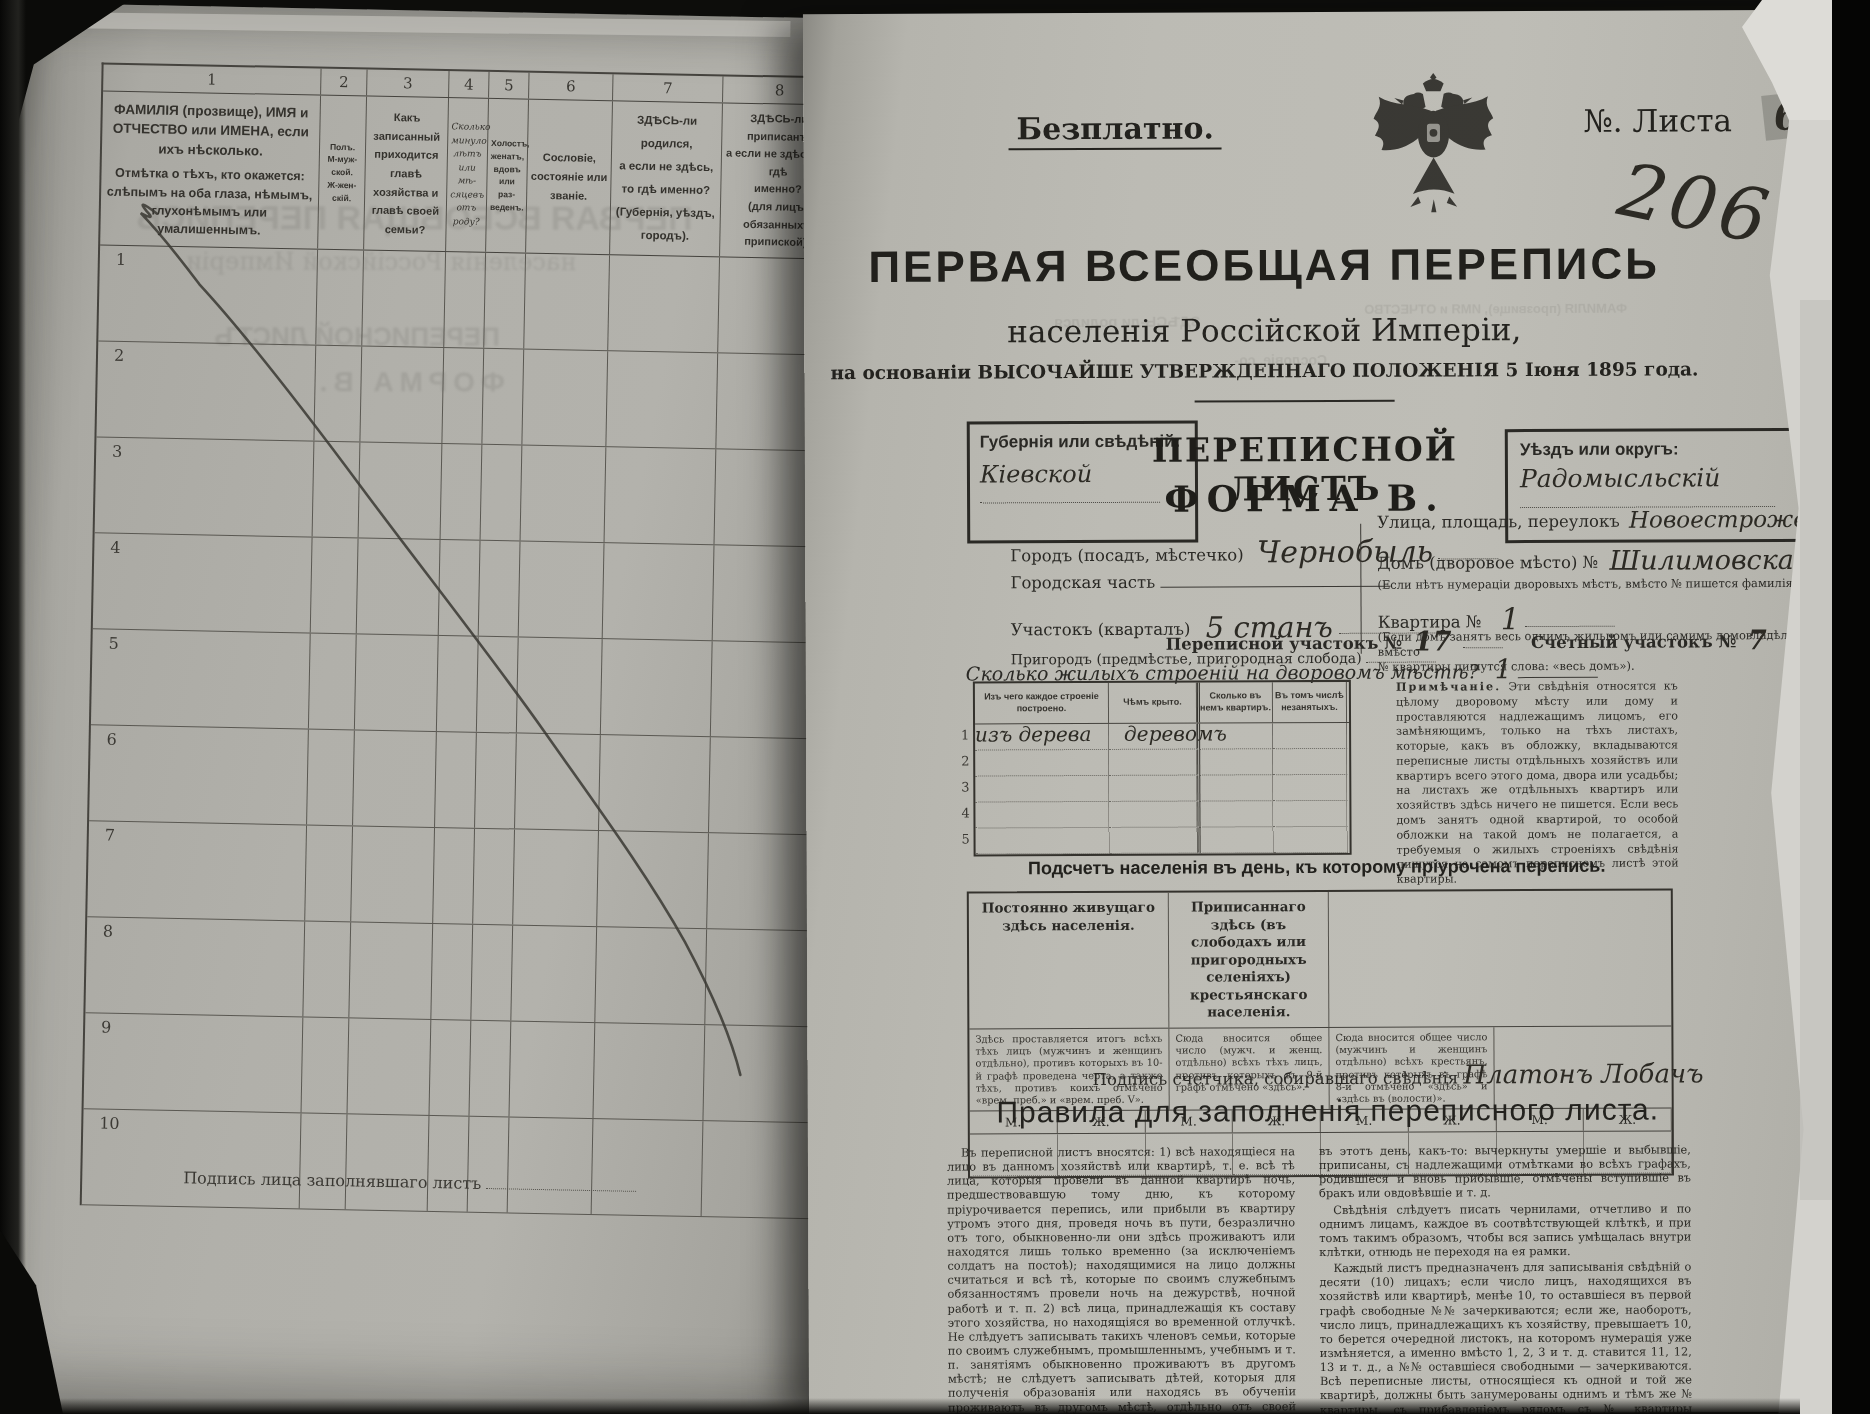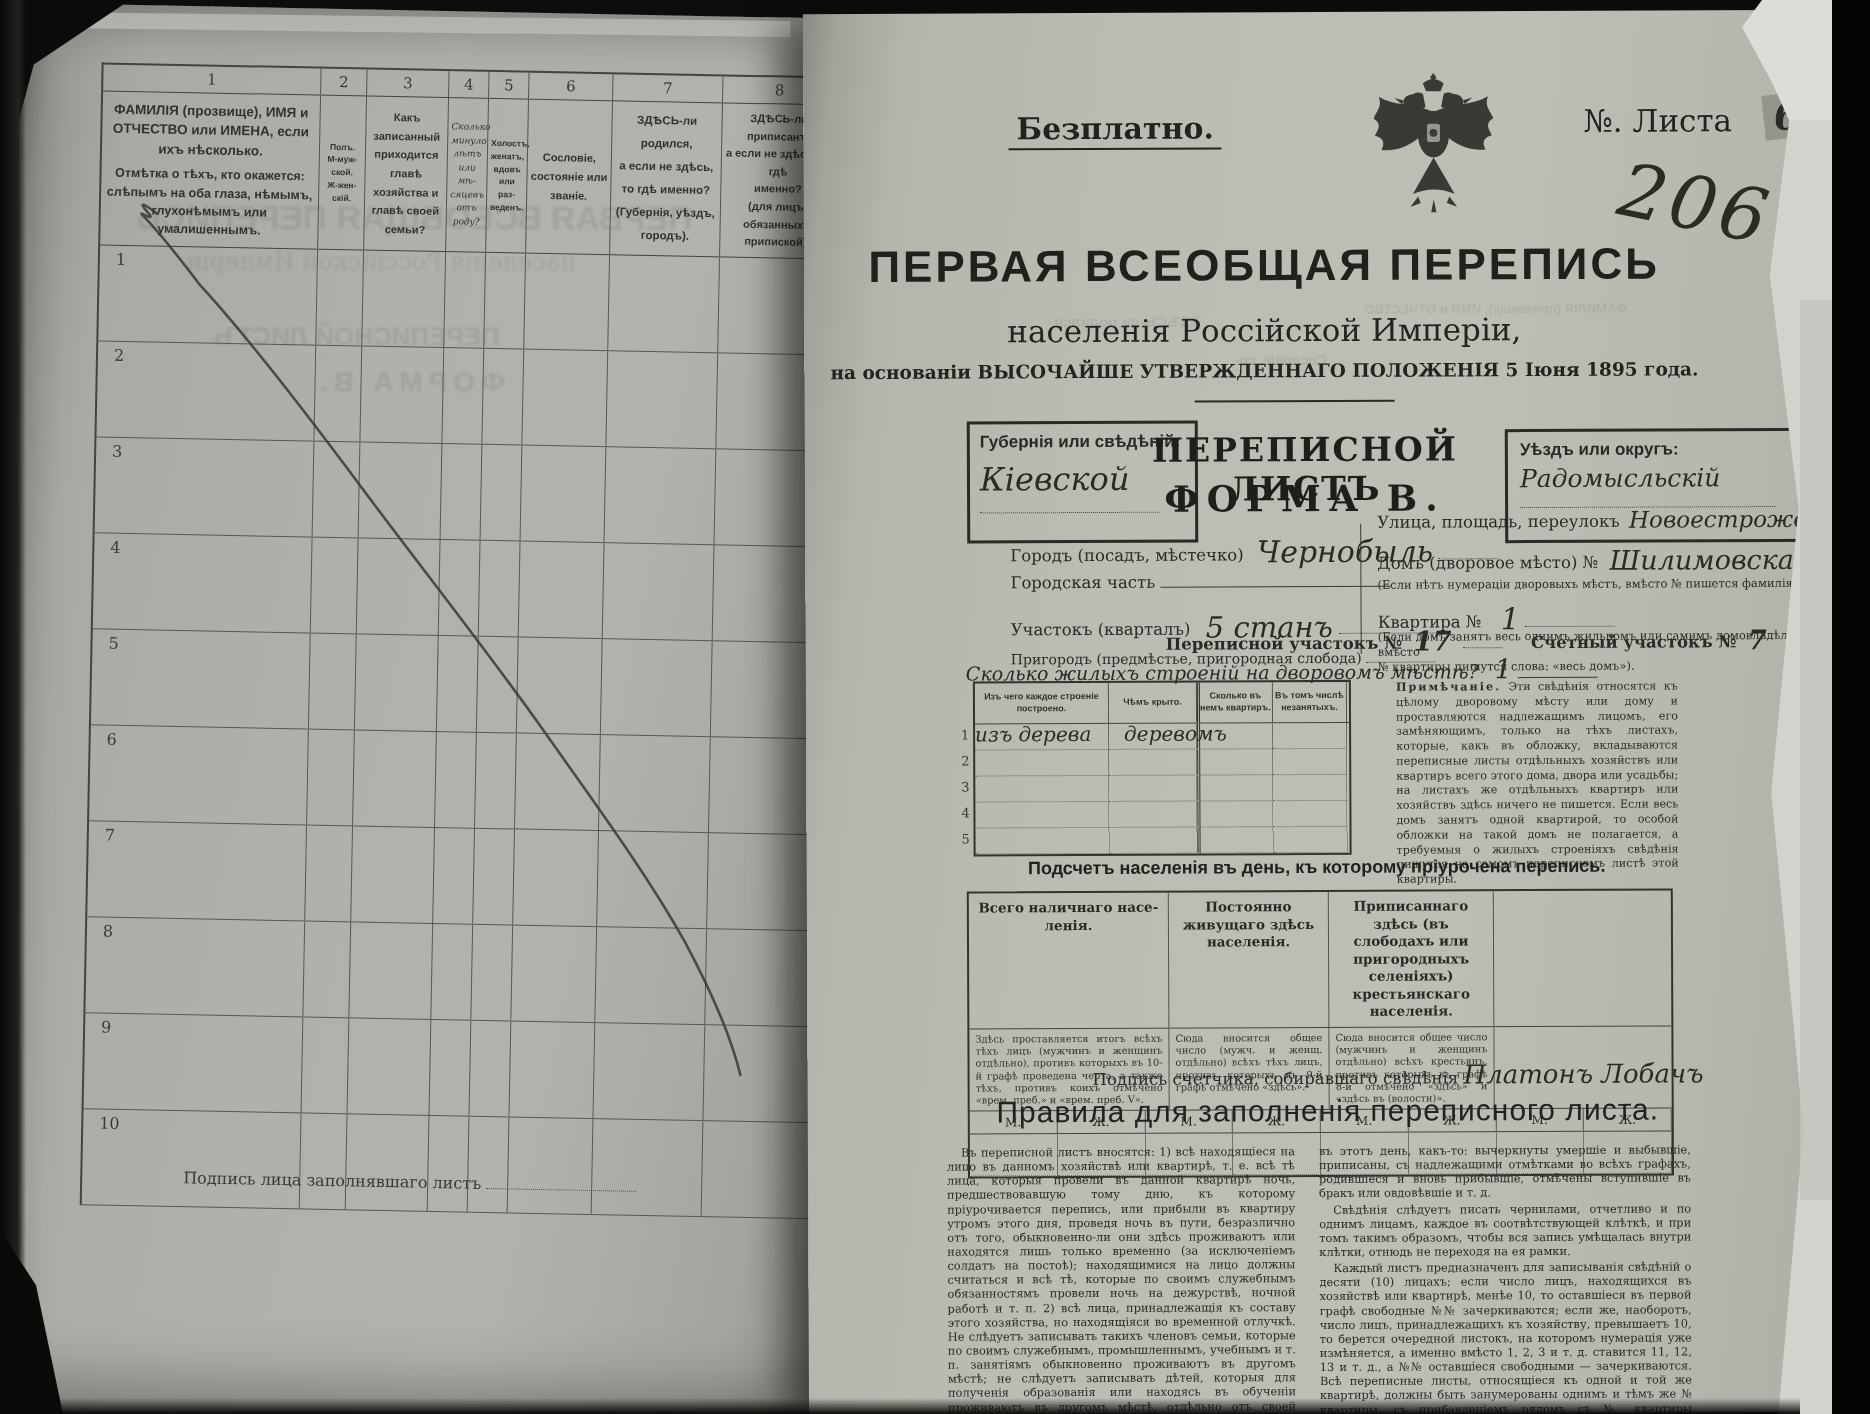--- a/index.html
+++ b/index.html
@@ -363,21 +363,21 @@
     <div class="pencil206 hw">206</div>
 
     <div class="title1">ПЕРВАЯ ВСЕОБЩАЯ ПЕРЕПИСЬ</div>
     <div class="title2">населенія Россійской Имперіи,</div>
     <div class="title3">на основаніи ВЫСОЧАЙШЕ УТВЕРЖДЕННАГО ПОЛОЖЕНІЯ 5 Іюня 1895 года.</div>
     <div class="title-rule"></div>
 
     <div class="pbox" style="left:162px;top:408px;width:205px;height:100px;padding:8px 10px;">
       <div class="lbl">Губернія или свѣдѣній:</div>
       <div style="margin-top:8px;">
-        <span class="hw" style="font-size:32px;">Кіевской</span>
+        <span class="hw" style="font-size:24px;">Кіевской</span>
       </div>
       <span class="dotline" style="width:180px;margin-top:-4px;"></span>
     </div>
     <div class="formt1">ПЕРЕПИСНОЙ ЛИСТЪ</div>
     <div class="formt2">ФОРМА В.</div>
     <div class="pbox" style="left:700px;top:418px;width:290px;height:92px;padding:8px 12px;">
       <div class="lbl">Уѣздъ или округъ:</div>
       <div style="margin-top:4px;">
         <span class="hw" style="font-size:25px;">Радомысльскій</span>
       </div>
@@ -498,21 +498,20 @@
     </div>
 
     <div class="note-block">
       <b>Примѣчаніе.</b>
       <span>Эти свѣдѣнія относятся къ цѣлому дворовому мѣсту или дому и проставляются надлежащимъ лицомъ, его замѣняющимъ, только на тѣхъ листахъ, которые, какъ въ обложку, вкладываются переписные листы отдѣльныхъ хозяйствъ или квартиръ всего этого дома, двора или усадьбы; на листахъ же отдѣльныхъ квартиръ или хозяйствъ здѣсь ничего не пишется. Если весь домъ занятъ одной квартирой, то особой обложки на такой домъ не полагается, а требуемыя о жилыхъ строеніяхъ свѣдѣнія пишутся на самомъ переписномъ листѣ этой квартиры.</span>
     </div>
 
     <div class="cheading">Подсчетъ населенія въ день, къ которому пріурочена перепись.</div>
     <div class="ctable">
       <div class="ct-titles">
-        <div>Всего наличнаго насе-ленія.</div>
         <div>Постоянно живущаго здѣсь населенія.</div>
         <div>Приписаннаго здѣсь (въ слободахъ или пригородныхъ селеніяхъ) крестьянскаго населенія.</div>
       </div>
       <div class="ct-desc">
         <div>Здѣсь проставляется итогъ всѣхъ тѣхъ лицъ (мужчинъ и женщинъ отдѣльно), противъ которыхъ въ 10-й графѣ проведена черта, а также тѣхъ, противъ коихъ отмѣчено «врем. преб.» и «врем. преб. V».</div>
         <div>Сюда вносится общее число (мужч. и женщ. отдѣльно) всѣхъ тѣхъ лицъ, противъ которыхъ въ 9-й графѣ отмѣчено «здѣсь».</div>
         <div>Сюда вносится общее число (мужчинъ и женщинъ отдѣльно) всѣхъ крестьянъ, противъ которыхъ въ графѣ 8-й отмѣчено «здѣсь» и «здѣсь въ (волости)».</div>
       </div>
       <div class="ct-mzh">
         <div>М.</div>

